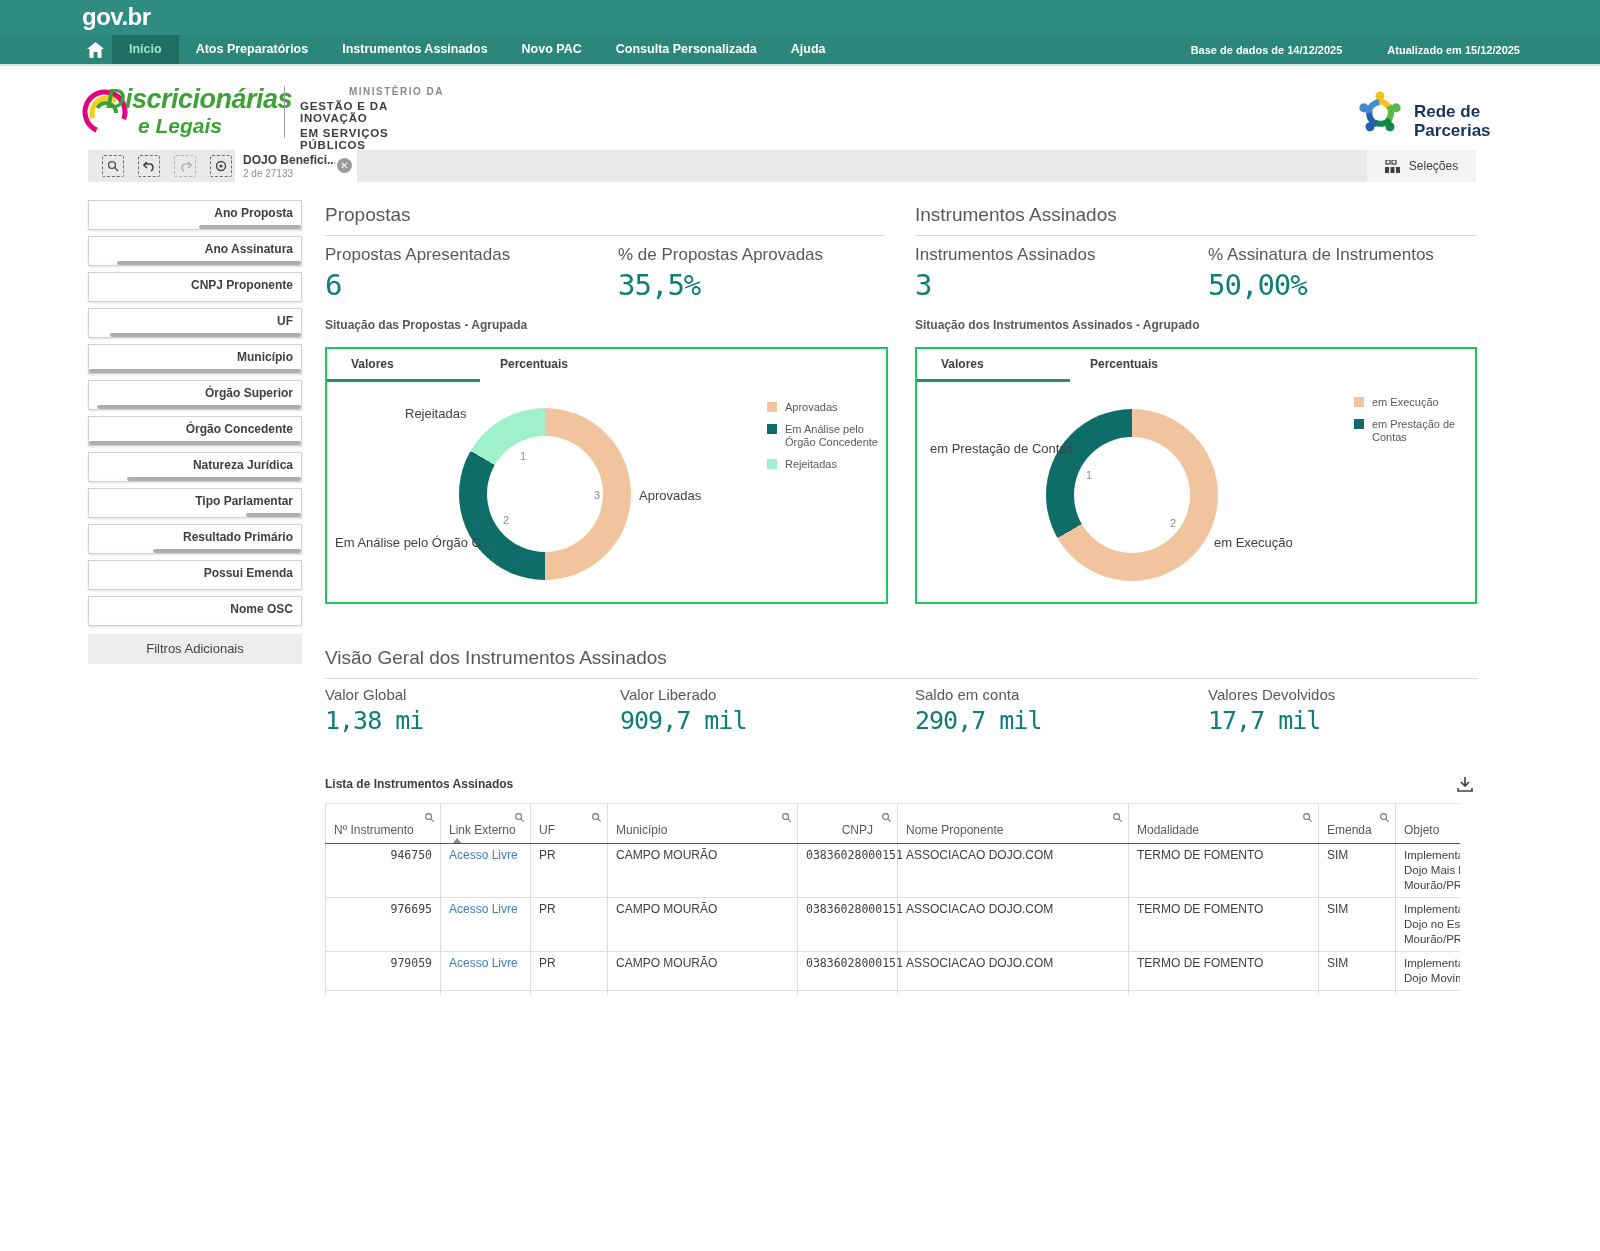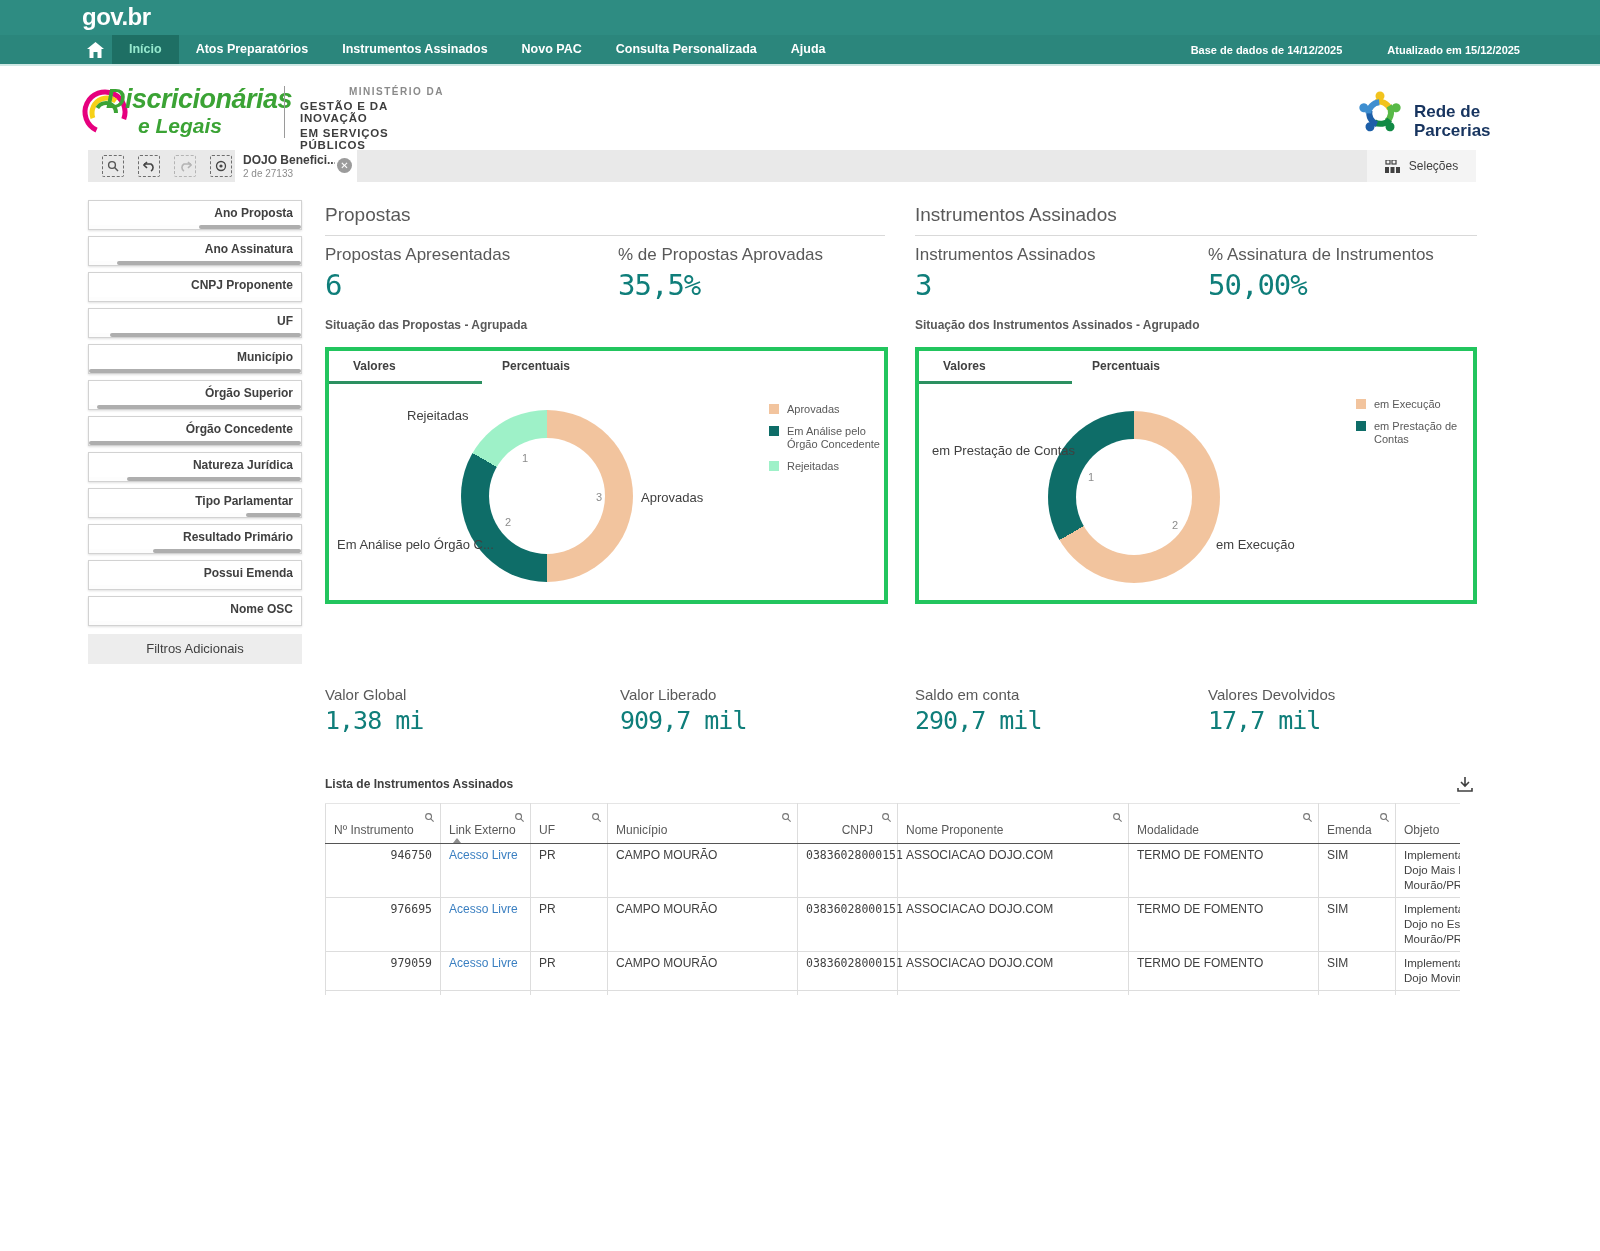--- a/index.html
+++ b/index.html
@@ -48,21 +48,21 @@
 
   
   .section-title { position:absolute; font-size:19px; color:#595959; border-bottom:1px solid #d9d9d9; padding-bottom:9px; }
   .kpi-label { position:absolute; font-size:17px; color:#595959; }
   .kpi-value { position:absolute; font-family:"DejaVu Sans Mono", monospace; font-size:29px; color:#0f7e7a; letter-spacing:-1px; }
   .kpi-label-sm { position:absolute; font-size:15px; color:#595959; }
   .kpi-value-sm { position:absolute; font-family:"DejaVu Sans Mono", monospace; font-size:25px; color:#0f7e7a; letter-spacing:-1px; }
   .chart-subtitle { position:absolute; font-size:12px; font-weight:bold; color:#595959; }
 
   
-  .card { position:absolute; top:347px; height:257px; background:#fff; border:4px solid #22c55e; }
+  .card { position:absolute; top:347px; height:257px; background:#fff; border:2px solid #22c55e; }
   .tabs { display:flex; height:33px; }
   .tab { width:153px; line-height:31px; font-size:12px; font-weight:bold; color:#404040; padding-left:24px; cursor:pointer; }
   .tab.active { border-bottom:3px solid #2c9061; }
   .tab.inactive { padding-left:20px; }
   .donut { position:absolute; width:172px; height:172px; border-radius:50%; cursor:pointer; }
   .donut-hole { position:absolute; left:28px; top:28px; width:116px; height:116px; border-radius:50%; background:#fff; }
   .donut1 { background:conic-gradient(#f2c49e 0deg 180deg, #0e6d68 180deg 300deg, #9ef1c8 300deg 360deg); }
   .donut2 { background:conic-gradient(#f2c49e 0deg 240deg, #0e6d68 240deg 360deg); }
   .slice-val { position:absolute; font-size:11px; color:#8c8c8c; }
   .slice-label { position:absolute; font-size:13px; color:#404040; white-space:nowrap; }
@@ -341,20 +341,21 @@
           <span class="legend-sq" style="background:#f2c49e"></span>
           <span class="legend-txt">em Execução</span>
         </div>
       <div class="legend-item">
           <span class="legend-sq" style="background:#0e6d68"></span>
           <span class="legend-txt">em Prestação de Contas</span>
         </div>
     </div>
   </div>
 
+  <div class="section-title" style="left:325px;top:647px;width:1153px">Visão Geral dos Instrumentos Assinados</div>
   <div class="kpi-label-sm" style="left:325px;top:686px">Valor Global</div>
   <div class="kpi-value-sm" style="left:325px;top:706px">1,38 mi</div>
   <div class="kpi-label-sm" style="left:620px;top:686px">Valor Liberado</div>
   <div class="kpi-value-sm" style="left:620px;top:706px">909,7 mil</div>
   <div class="kpi-label-sm" style="left:915px;top:686px">Saldo em conta</div>
   <div class="kpi-value-sm" style="left:915px;top:706px">290,7 mil</div>
   <div class="kpi-label-sm" style="left:1208px;top:686px">Valores Devolvidos</div>
   <div class="kpi-value-sm" style="left:1208px;top:706px">17,7 mil</div>
 
   <div class="table-title">Lista de Instrumentos Assinados</div>

